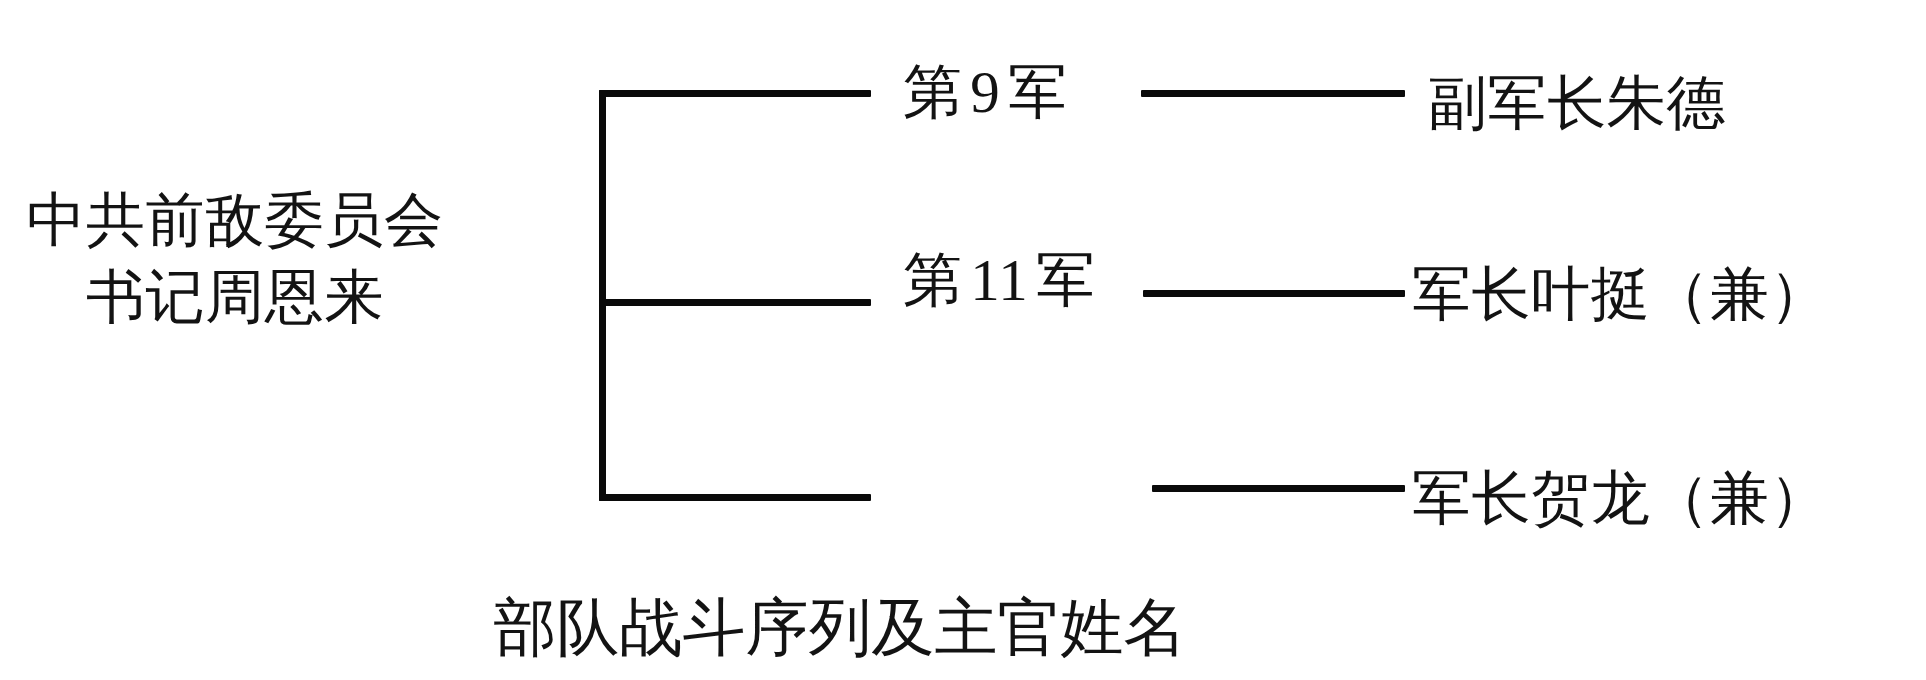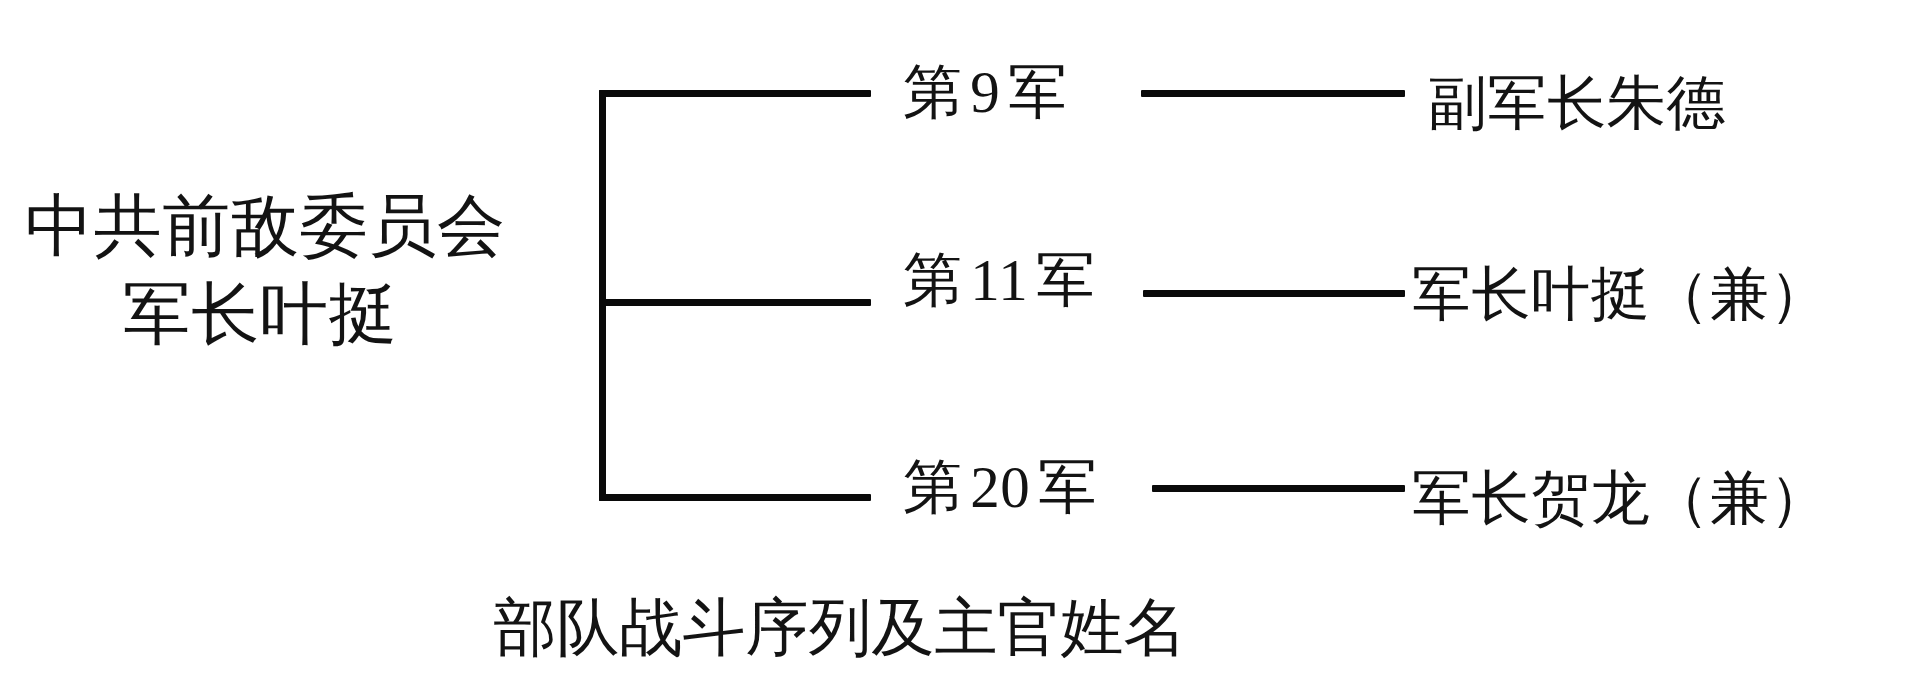--- a/index.html
+++ b/index.html
@@ -29,23 +29,22 @@
     font-weight: 400;
     line-height: 1.24;
     letter-spacing: 0.01em;
   }
 
   #root-label {
     left: 0;
     top: 182px;
     width: 470px;
     text-align: center;
-    font-size: 68px;
+    font-size: 59px;
     line-height: 1.30;
-    padding-left: 25px;
   }
   #root-label .root-line {
     display: block;
     white-space: nowrap;
   }
 
   .unit-label {
     font-size: 59px;
     top: 0;
     transform: translateY(-50%);
@@ -85,21 +84,21 @@
     border-radius: 1px;
   }
 </style>
 </head>
 <body>
 
 <div id="diagram-canvas">
 
   <div id="root-label" class="node-label">
     <span class="root-line">中共前敌委员会</span>
-    <span class="root-line">军长叶挺</span>
+    <span class="root-line">书记周恩来</span>
   </div>
 
   <div class="rule rule-v" style="left:599px; top:90px; height:411px;"></div>
 
   <div class="rule rule-h" style="left:599px; top:90px; width:272px;"></div>
 
   <div class="rule rule-h" style="left:599px; top:299px; width:272px;"></div>
 
   <div class="rule rule-h" style="left:599px; top:494px; width:272px;"></div>
 
@@ -112,23 +111,20 @@
   <div class="node-label officer-label" style="left:1428px; top:93px;">副军长朱德</div>
 
   <div class="node-label unit-label" style="left:903px; top:281px;">
     <span>第</span><span class="num">11</span><span>军</span>
   </div>
 
   <div class="rule rule-h" style="left:1143px; top:290px; width:262px;"></div>
 
   <div class="node-label officer-label" style="left:1412px; top:284px;">军长叶挺（兼）</div>
 
-  <div class="node-label unit-label" style="left:903px; top:488px;">
-    <span>第</span><span class="num">20</span><span>军</span>
-  </div>
 
   <div class="rule rule-h" style="left:1152px; top:485px; width:253px;"></div>
 
   <div class="node-label officer-label" style="left:1412px; top:488px;">军长贺龙（兼）</div>
 
   <div id="caption">部队战斗序列及主官姓名</div>
 
 </div>
 
 </body></html>

